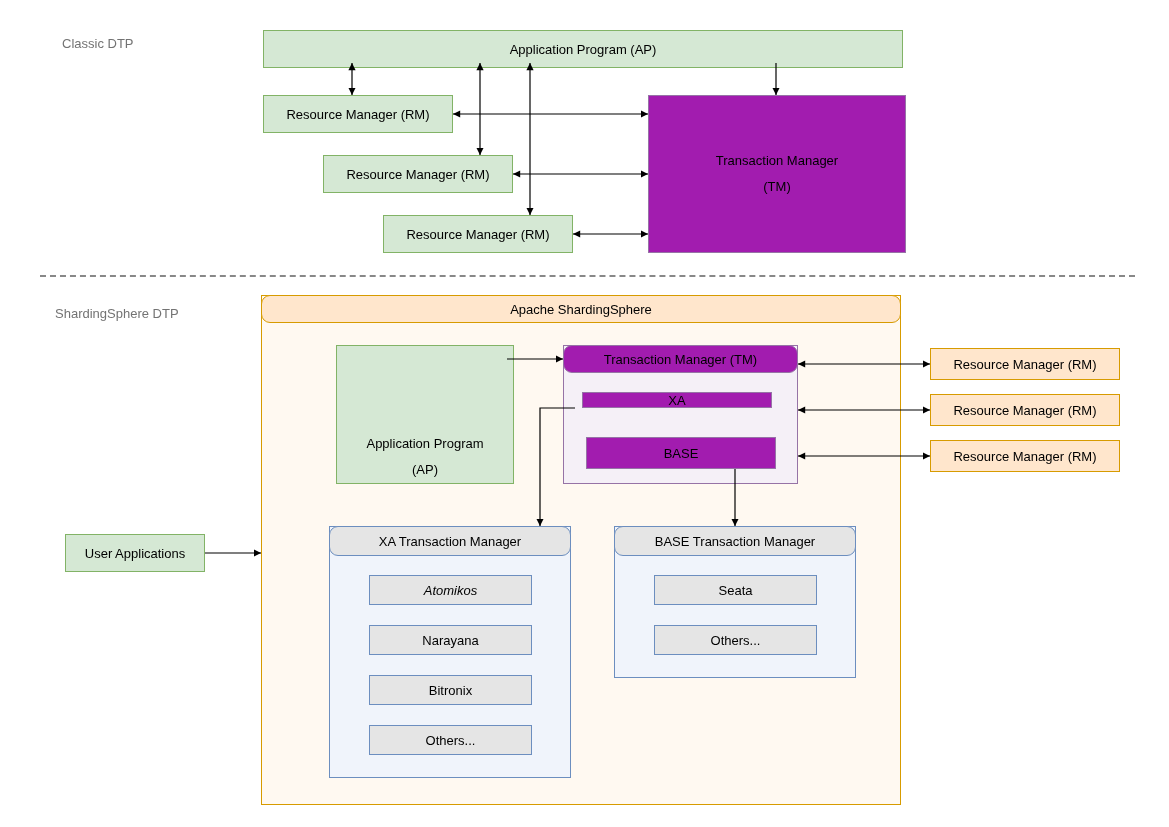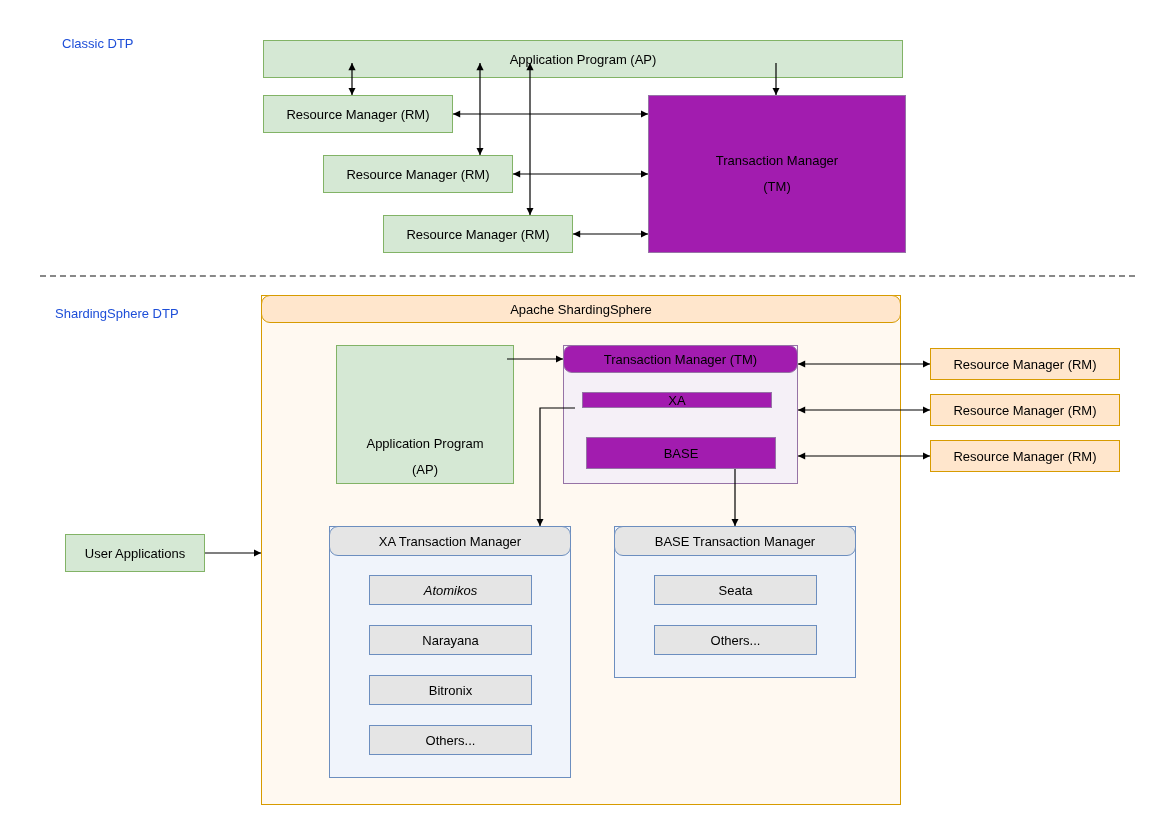--- a/index.html
+++ b/index.html
@@ -43,21 +43,21 @@
   .blue-container {
     background: #f0f4fb;
     border: 1.5px solid #6c8ebf;
   }
   .orange-container {
     background: #fff9f1;
     border: 1.5px solid #d79b00;
   }
   .label {
     position: absolute;
-    color: #1d4ed8;
+    color: #737373;
   }
   .divider {
     position: absolute;
     border-top: 2px dashed #888;
   }
   svg.connector {
     position: absolute;
     overflow: visible;
     pointer-events: none;
   }
@@ -67,21 +67,21 @@
     align-items: center;
     justify-content: center;
     border-radius: 9px;
   }
 </style>
 </head>
 <body>
 
 <div class="label" style="left:62px; top:36px;">Classic DTP</div>
 
-<div class="box green-box" style="left:263px; top:40px; width:640px; height:38px;">
+<div class="box green-box" style="left:263px; top:30px; width:640px; height:38px;">
   <span>Application Program (AP)</span>
 </div>
 
 <div class="box green-box" style="left:263px; top:95px; width:190px; height:38px;">
   <span>Resource Manager (RM)</span>
 </div>
 <div class="box green-box" style="left:323px; top:155px; width:190px; height:38px;">
   <span>Resource Manager (RM)</span>
 </div>
 <div class="box green-box" style="left:383px; top:215px; width:190px; height:38px;">

